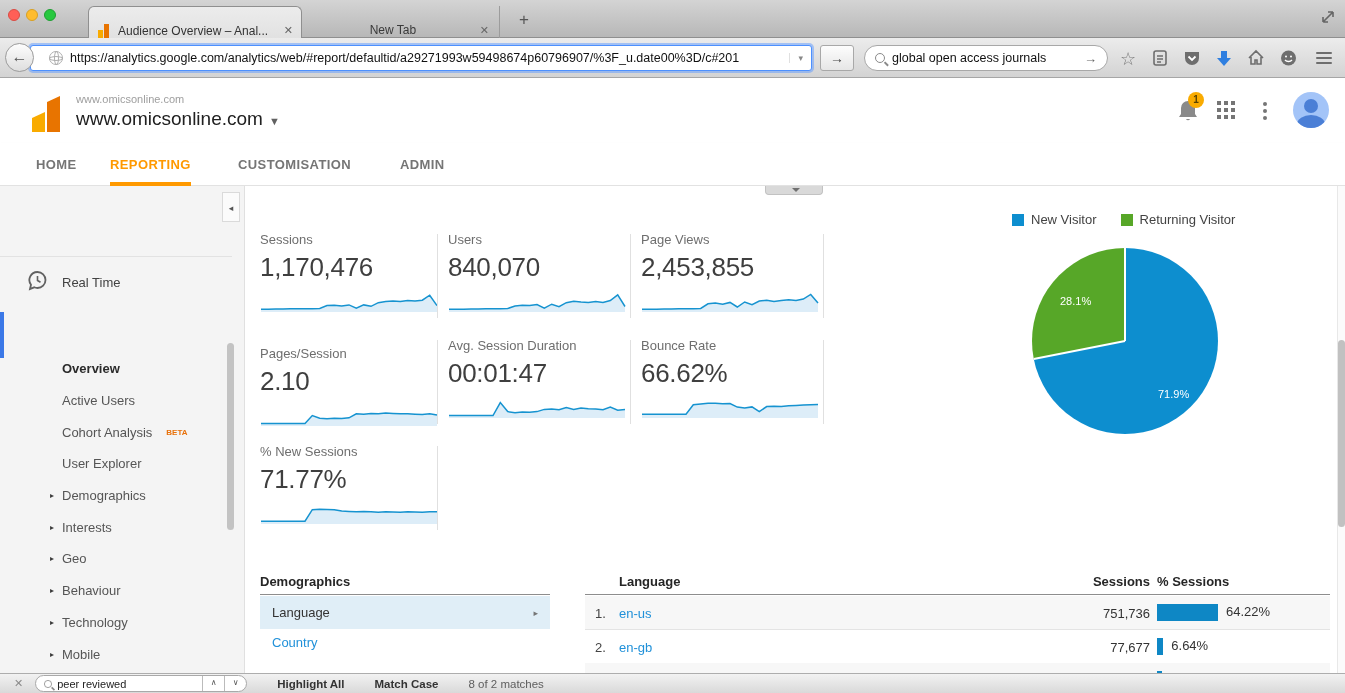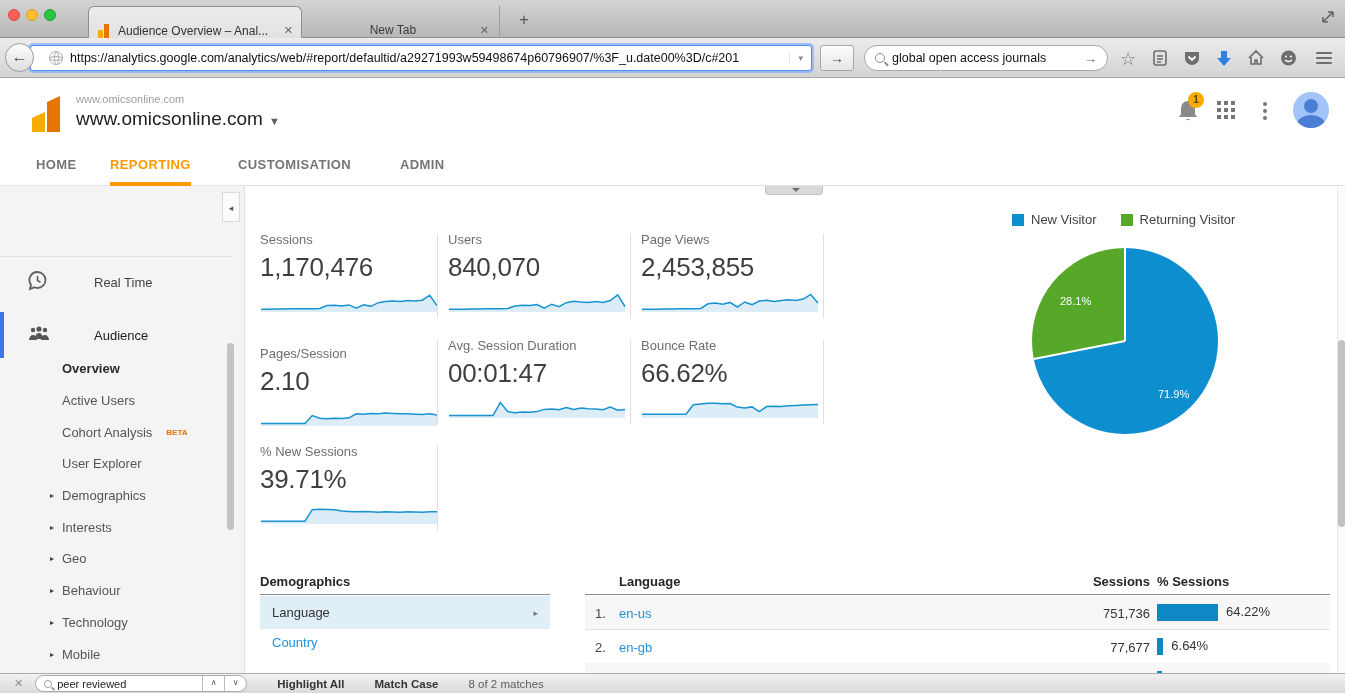--- a/index.html
+++ b/index.html
@@ -83,21 +83,21 @@
   
   .content { position:absolute; left:0; top:186px; width:1345px; height:487px; overflow:hidden; }
   .sidebar { position:absolute; left:0; top:0; width:245px; height:487px; background:#f4f4f4; border-right:1px solid #e0e0e0; }
   .sb-search { position:absolute; left:12px; top:22px; width:203px; height:30px; background:#fff; border:1px solid #c9c9c9;
                display:flex; align-items:center; padding:0 8px; }
   .sb-search input { flex:1; border:none; outline:none; font-size:13px; color:#555; background:transparent; font-family:"Liberation Sans",sans-serif; }
   .sb-search input::placeholder { color:#9e9e9e; }
   .sb-collapse { position:absolute; left:222px; top:6px; width:18px; height:30px; background:#fbfbfb; border:1px solid #dadada;
                  color:#555; font-size:9px; text-align:center; line-height:30px; }
   .sb-divider { position:absolute; left:0; top:70px; width:232px; height:1px; background:#e2e2e2; }
-  .sb-item { position:absolute; left:0; width:232px; height:44px; display:flex; align-items:center; font-size:13px; color:#424242;gap:32px; }
+  .sb-item { position:absolute; left:0; width:232px; height:44px; display:flex; align-items:center; font-size:13px; color:#424242; }
   .sb-item .ic { width:22px; margin-left:27px; margin-right:13px; flex:none; }
   .sb-active-bar { position:absolute; left:0; top:126px; width:4px; height:46px; background:#3b78e7; }
   .sb-sub { position:absolute; left:0; top:167px; width:232px; }
   .sb-sub-item { height:31.7px; display:flex; align-items:center; font-size:13px; color:#555; padding-left:62px; position:relative; }
   .sb-sub-item.bold { font-weight:bold; color:#2b2b2b; }
   .sb-arrow { position:absolute; left:50px; font-size:8px; color:#3c3c3c; }
   .beta { font-size:8px; color:#e8710a; font-weight:bold; vertical-align:super; margin-left:2px;padding-left:12px; }
   .sb-scroll { position:absolute; left:227px; top:157px; width:7px; height:187px; background:#c3c3c3; border-radius:4px; }
 
   .main { position:absolute; left:245px; top:0; width:1100px; height:487px; background:#fff; }
@@ -288,31 +288,20 @@
         <span class="ic">
           <svg width="21" height="21" viewBox="0 0 21 21">
               <path d="M10.5 2a8 8 0 0 1 0 16c-1.2 0-2.3-.2-3.3-.7L3 19l1-4.2A8 8 0 0 1 10.5 2z" fill="none" stroke="#616161" stroke-width="1.8"></path>
               <path d="M10.5 6v4.5l3 1.8" stroke="#616161" stroke-width="1.6" fill="none"></path>
             </svg>
         </span>
         <span>Real Time</span>
       </div>
 
       <div class="sb-active-bar"></div>
-      <div class="sb-item" style="top:127px">
-        <span class="ic">
-          <svg width="24" height="18" viewBox="0 0 24 18">
-              <circle cx="6" cy="5" r="2.2" fill="#565656"></circle>
-              <circle cx="12" cy="4" r="2.6" fill="#565656"></circle>
-              <circle cx="18" cy="5" r="2.2" fill="#565656"></circle>
-              <path d="M2 15c0-3 2-5 4-5s4 2 4 5z M8 14c0-4 2-6 4-6s4 2 4 6z M14 15c0-3 2-5 4-5s4 2 4 5z" fill="#565656"></path>
-            </svg>
-        </span>
-        <span style="color:#212121">Audience</span>
-      </div>
 
       <div class="sb-sub">
         <div class="sb-sub-item bold">
           <span>Overview</span>
         </div>
         <div class="sb-sub-item">
           <span>Active Users</span>
         </div>
         <div class="sb-sub-item">
           <span>Cohort Analysis</span>
@@ -402,21 +391,21 @@
             <polygon fill="#ddedf8" points="1,21 1.0,17.3 8.3,17.3 15.7,17.3 23.0,17.3 30.3,17.3 37.7,17.3 45.0,17.3 52.3,7.8 59.7,7.0 67.0,6.3 74.3,6.3 81.7,6.7 89.0,6.5 96.3,10.1 103.7,11.0 111.0,9.9 118.3,14.6 125.7,9.6 133.0,9.2 140.3,9.6 147.7,8.8 155.0,8.5 162.3,8.1 169.7,7.8 177.0,7.4 177,21"></polygon>
             <polyline fill="none" stroke="#1693d0" stroke-width="1.5" points="1.0,17.3 8.3,17.3 15.7,17.3 23.0,17.3 30.3,17.3 37.7,17.3 45.0,17.3 52.3,7.8 59.7,7.0 67.0,6.3 74.3,6.3 81.7,6.7 89.0,6.5 96.3,10.1 103.7,11.0 111.0,9.9 118.3,14.6 125.7,9.6 133.0,9.2 140.3,9.6 147.7,8.8 155.0,8.5 162.3,8.1 169.7,7.8 177.0,7.4"></polyline>
           </svg>
       </div>
       <div class="vdiv" style="left:192px;top:154px;height:84px"></div>
       <div class="vdiv" style="left:385px;top:154px;height:84px"></div>
       <div class="vdiv" style="left:578px;top:154px;height:84px"></div>
 
       <div class="card" style="left:15px;top:258px">
         <div class="m-label">% New Sessions</div>
-        <div class="m-value">39.71%</div>
+        <div class="m-value">71.77%</div>
         <svg class="spark" width="178" height="22" viewBox="0 0 178 22">
             <polygon fill="#ddedf8" points="1,21 1.0,18.2 8.3,18.2 15.7,18.2 23.0,18.2 30.3,18.2 37.7,18.2 45.0,18.2 52.3,6.7 59.7,6.3 67.0,6.5 74.3,6.7 81.7,8.1 89.0,8.5 96.3,8.8 103.7,8.5 111.0,8.8 118.3,9.2 125.7,8.8 133.0,9.0 140.3,9.2 147.7,8.8 155.0,9.0 162.3,9.2 169.7,8.8 177.0,8.7 177,21"></polygon>
             <polyline fill="none" stroke="#1693d0" stroke-width="1.5" points="1.0,18.2 8.3,18.2 15.7,18.2 23.0,18.2 30.3,18.2 37.7,18.2 45.0,18.2 52.3,6.7 59.7,6.3 67.0,6.5 74.3,6.7 81.7,8.1 89.0,8.5 96.3,8.8 103.7,8.5 111.0,8.8 118.3,9.2 125.7,8.8 133.0,9.0 140.3,9.2 147.7,8.8 155.0,9.0 162.3,9.2 169.7,8.8 177.0,8.7"></polyline>
           </svg>
       </div>
       <div class="vdiv" style="left:192px;top:260px;height:84px"></div>
 
       <div class="legend">
         <span class="swatch" style="background: rgb(13, 142, 207);"></span>
         <span>New Visitor</span>

